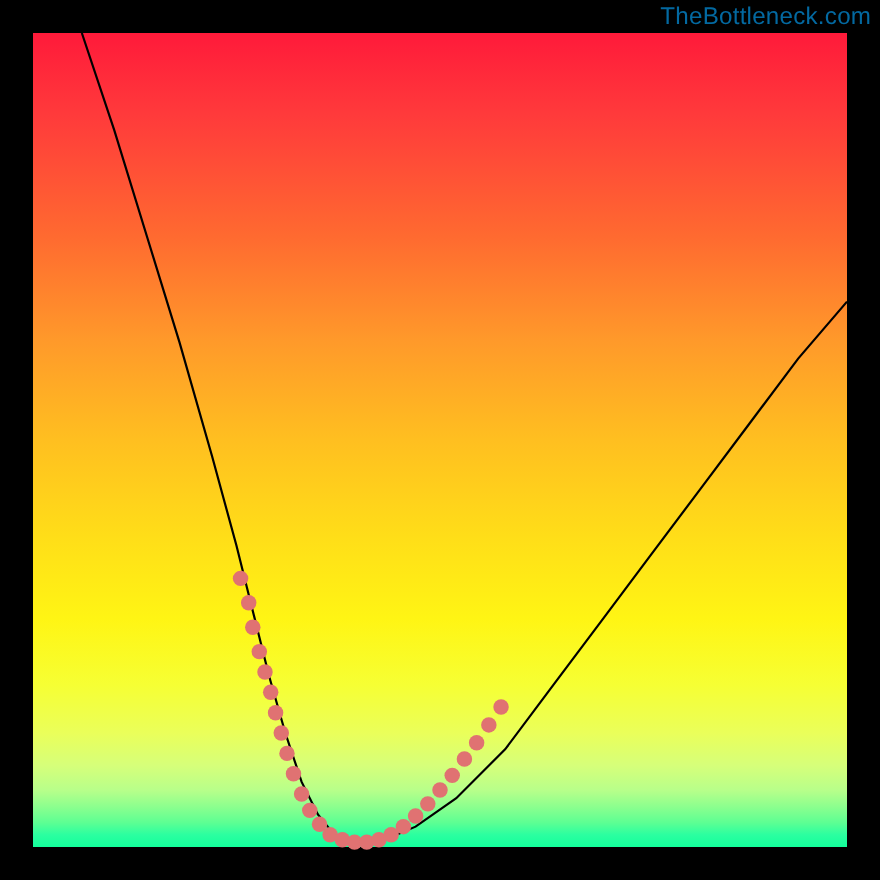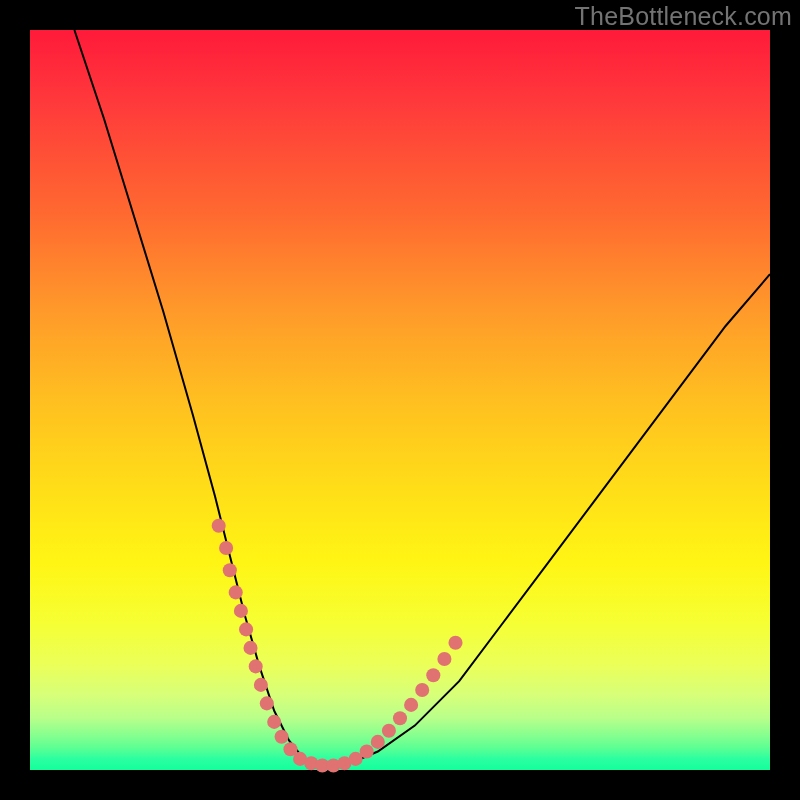--- a/index.html
+++ b/index.html
@@ -8,22 +8,22 @@
     position: relative;
     width: 800px;
     height: 800px;
     background: #000;
   }
   .watermark {
     position: absolute;
     top: 2px;
     right: 8px;
     font-family: Arial, sans-serif;
-    font-size: 25px;
-    color: #737373;
+    font-size: 22px;
+    color: #0369a1;
     font-weight: 500;
     letter-spacing: 0.2px;
     z-index: 10;
   }
   .plot-area {
     position: absolute;
     left: 30px;
     top: 30px;
     width: 740px;
     height: 740px;

